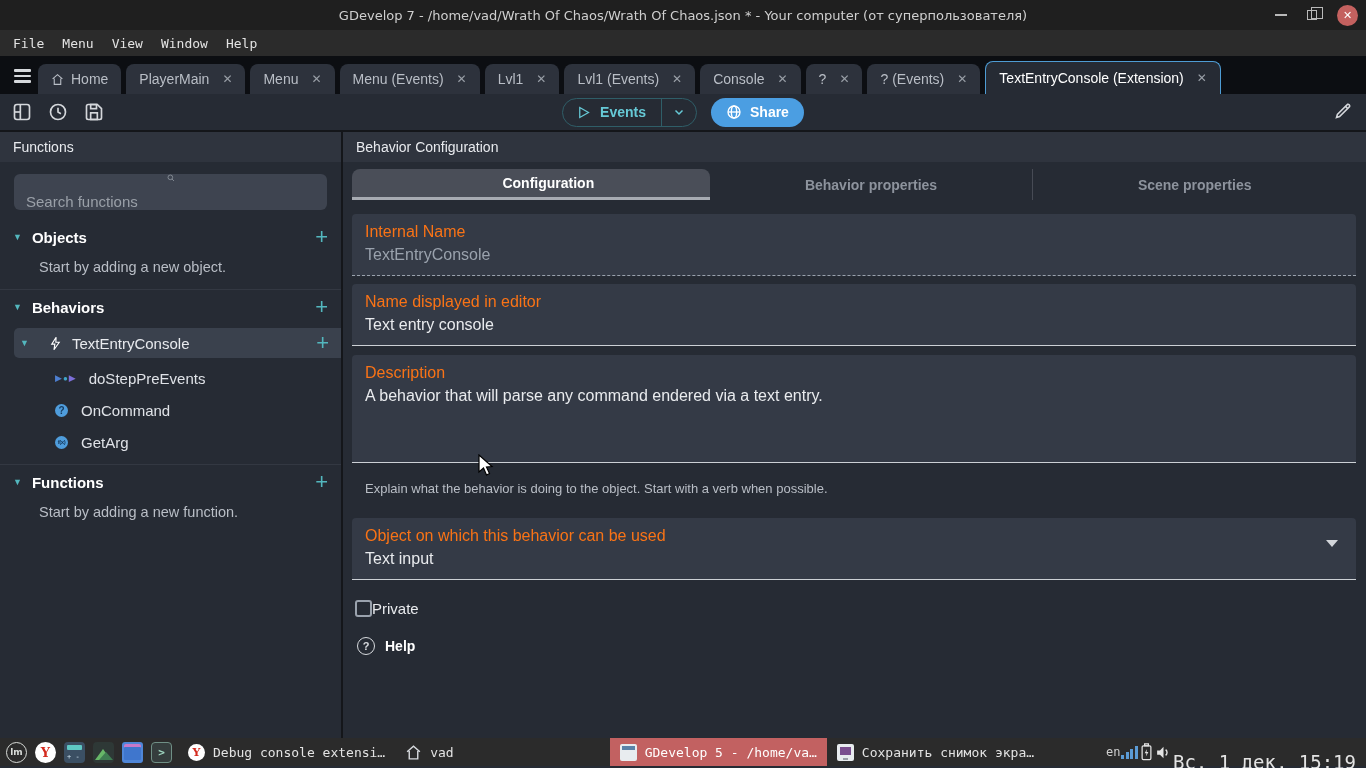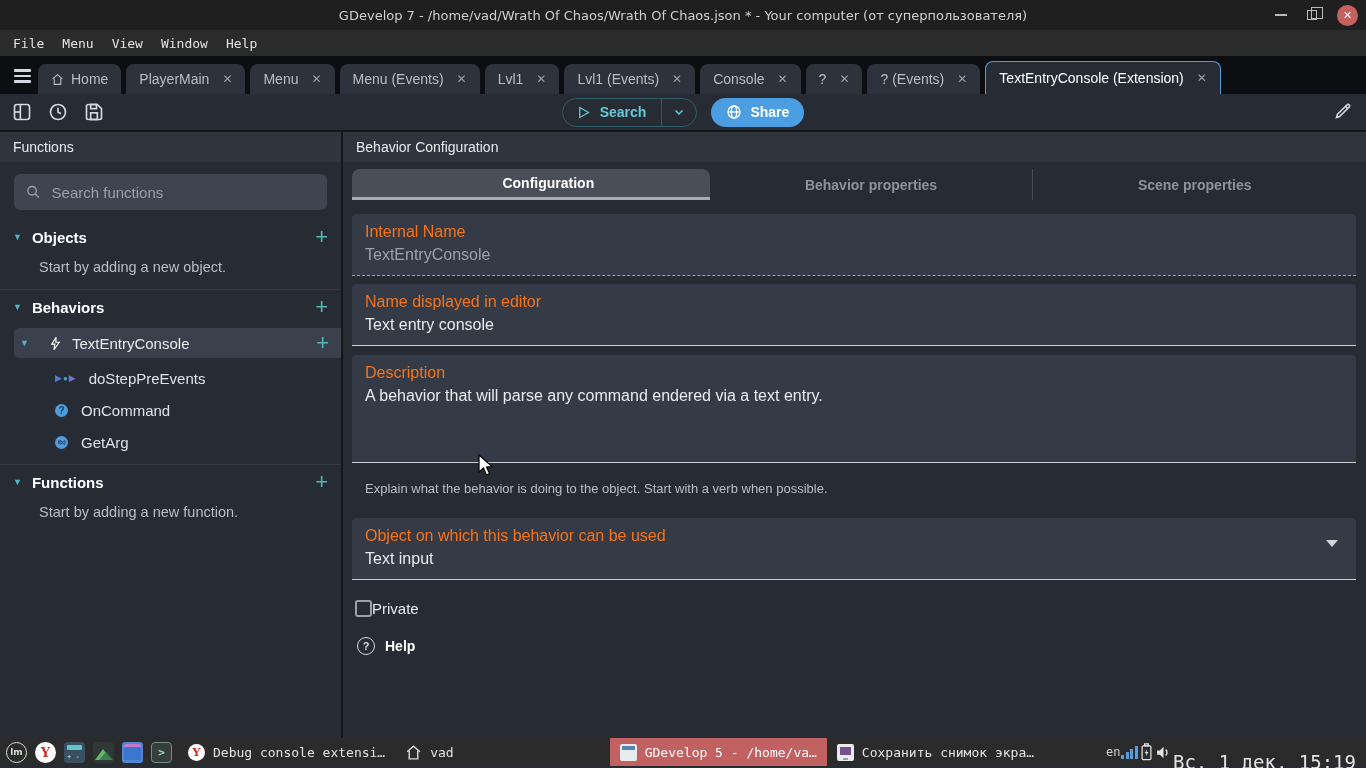--- a/index.html
+++ b/index.html
@@ -50,21 +50,21 @@
   .share-btn { display:flex; align-items:center; gap:8px; height:29px; border-radius:15px; background:#4b9ee2;
                color:#fff; font-weight:bold; font-size:14px; padding:0 15px; }
   .pen-wrap { margin-left:auto; }
 
   
   .content { display:flex; height:608px; border-top:2px solid #14161a; }
   .sidebar { width:343px; background:#262b34; border-right:2px solid #14161a; display:flex; flex-direction:column; }
   .panel-header { height:30px; background:#2f343e; color:#e8eaee; font-size:14px; display:flex;
                   align-items:center; padding:0 13px; flex-shrink:0; }
   .search-wrap { margin:12px 14px 10px; height:36px; background:#3e4450; border-radius:6px; display:flex;
-                 align-items:center; padding:0 12px; gap:11px; }
+                 align-items:center; padding:0 12px; gap:11px;flex-direction:column; }
   .search-wrap input { background:transparent; border:none; outline:none; color:#dfe2e7; font-size:15px; width:100%; }
   .search-wrap input::placeholder { color:#9aa0a8; }
 
   .section-row { height:34px; display:flex; align-items:center; padding:0 13px; }
   .tri { color:#53b7be; font-size:9px; margin-right:10px; }
   .tri::before { content:"▼"; }
   .section-title { color:#fff; font-weight:bold; font-size:15px; }
   .plus { margin-left:auto; color:#53b7be; font-size:22px; font-weight:300; line-height:1; }
   .plus::before { content:"+"; }
   .empty-text { color:#b9bec6; font-size:14.5px; padding:5px 14px 14px 39px; }
@@ -235,21 +235,21 @@
         <rect x="8" y="13" width="8" height="8"></rect>
         <rect x="8" y="3" width="7" height="5"></rect>
       </svg>
   </div>
   <div class="toolbar-center">
     <div class="preview-btn">
       <span class="preview-main">
         <svg width="15" height="15" viewBox="0 0 24 24" fill="none" stroke="#66c9d6" stroke-width="2">
             <path d="M6 4 L20 12 L6 20 Z"></path>
           </svg>
-        <span>Search</span>
+        <span>Events</span>
       </span>
       <span class="preview-sep"></span>
       <span class="preview-caret">
         <svg width="12" height="12" viewBox="0 0 24 24" fill="none" stroke="#66c9d6" stroke-width="3">
             <path d="M5 9 L12 16 L19 9"></path>
           </svg>
       </span>
     </div>
     <div class="share-btn">
       <svg width="16" height="16" viewBox="0 0 24 24" fill="none" stroke="#fff" stroke-width="2">

